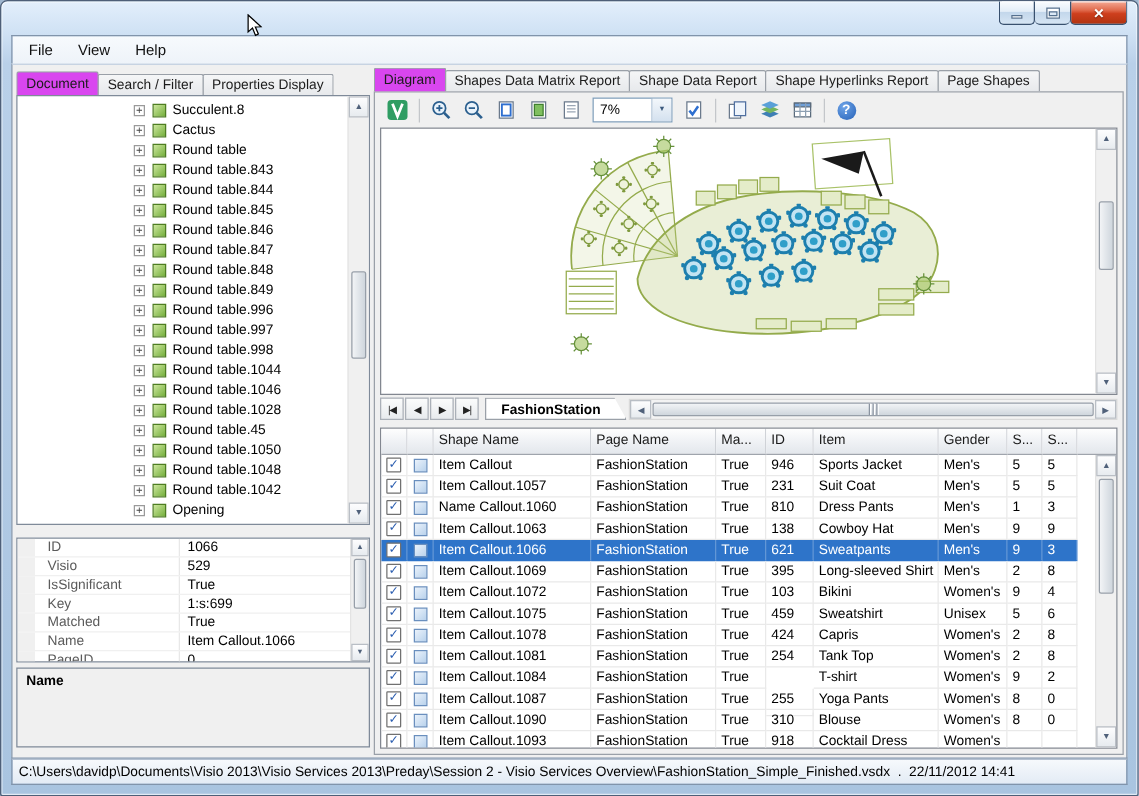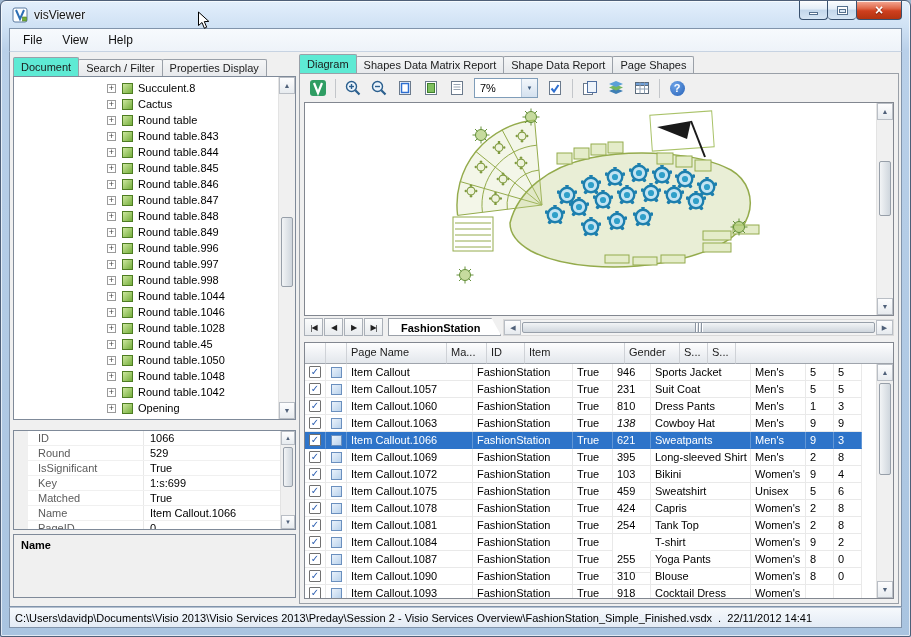--- a/index.html
+++ b/index.html
@@ -30,21 +30,21 @@
   #client{position:absolute;left:8px;right:8px;top:50px;bottom:29px;background:#f0f0f0;border:1px solid #8194ab;border-top:1px solid #c7d3e2;}
   
   #status{position:absolute;left:8px;right:8px;bottom:8px;height:21px;background:linear-gradient(#f6f9fc,#e3ebf5);
     border:1px solid #8194ab;border-top:1px solid #b4c0d0;font-size:11px;color:#000;display:flex;align-items:center;
     padding-left:5px;overflow:hidden;}
   #status span{white-space:pre;}
   
   .tabs{display:flex;align-items:flex-end;height:19px;position:relative;z-index:3;}
   .tab{height:17px;line-height:15px;padding:1px 7px 0;font-size:11px;color:#1b1b1b;background:linear-gradient(#f5f6f7,#e7e9ec);
     border:1px solid #9aa0a8;border-bottom:none;margin-right:-1px;border-radius:2px 2px 0 0;white-space:nowrap;}
-  .tab.active{height:19px;line-height:17px;background:#5eead4;z-index:4;position:relative;}
+  .tab.active{height:19px;line-height:17px;background:#d946ef;z-index:4;position:relative;}
   
   #left-col{position:absolute;left:3px;top:5px;width:283px;bottom:2px;}
   #tree-box{position:relative;height:344px;background:#fff;border:1px solid #7f8a99;overflow:hidden;padding-top:3px;}
   .tree-row{display:flex;align-items:center;height:16px;padding-left:93px;font-size:11px;white-space:nowrap;color:#000;}
   .expand-box{width:9px;height:9px;border:1px solid #9a9a9a;background:#fff;font-size:9px;line-height:7px;text-align:center;
     color:#444;margin-right:6px;flex:none;}
   .shape-ico{width:11px;height:11px;margin-right:5px;flex:none;border:1px solid #4e7d22;
     background:linear-gradient(135deg,#cde79e,#74ae3c);}
   
   .sb-v{position:absolute;top:0;right:0;bottom:0;width:17px;background:#f0f0f0;border-left:1px solid #e3e3e3;}
@@ -102,28 +102,20 @@
   .checkbox{width:12px;height:12px;border:1px solid #707070;background:#fff;border-radius:1px;color:#2a5db0;
     font-size:10px;line-height:10px;text-align:center;}
   .rowshape-ico{width:11px;height:11px;border:1px solid #6a8fbe;background:linear-gradient(135deg,#eaf2fb,#b9d2ec);}
   .grow.selected .gcell{color:#fff;border-right-color:rgba(255,255,255,.25);border-bottom-color:transparent;}
 </style>
 </head>
 <body>
 
 <div id="window">
 
-  <div id="titlebar">
-    <svg width="16" height="16" viewBox="0 0 16 16">
-      <rect x="1" y="1" width="14" height="14" rx="2" fill="#fff" stroke="#5b7ba1"></rect>
-      <path d="M4 3 L8 12 L12 3" stroke="#2e6fb5" stroke-width="2" fill="none"></path>
-      <rect x="10.5" y="10" width="4" height="4" fill="#74ae3c" stroke="#4e7d22" stroke-width=".6"></rect>
-    </svg>
-    <span class="ttl">visViewer</span>
-  </div>
   <svg id="cursor" width="13" height="19" viewBox="0 0 13 19">
     <path d="M1.5,1 L1.5,14.5 L5,11.5 L7.4,17.3 L9.7,16.2 L7.3,10.6 L11.8,10.4 Z" fill="#fff" stroke="#000" stroke-width="1"></path>
   </svg>
   <div id="caption">
     <div class="cap minb">
         <div class="min-glyph"></div>
       </div>
     <div class="cap maxb">
         <div class="max-glyph"></div>
       </div>
@@ -264,21 +256,21 @@
 
       <div id="prop-box">
         <div id="prop-rows">
             <div class="prop-row">
               <span class="prop-gutter"></span>
               <span class="prop-name">ID</span>
               <span class="prop-value">1066</span>
             </div>
             <div class="prop-row">
               <span class="prop-gutter"></span>
-              <span class="prop-name">Round</span>
+              <span class="prop-name">Visio</span>
               <span class="prop-value">529</span>
             </div>
             <div class="prop-row">
               <span class="prop-gutter"></span>
               <span class="prop-name">IsSignificant</span>
               <span class="prop-value">True</span>
             </div>
             <div class="prop-row">
               <span class="prop-gutter"></span>
               <span class="prop-name">Key</span>
@@ -310,20 +302,21 @@
       <div id="desc-box">
         <div class="desc-title">Name</div>
       </div>
     </div>
 
     <div id="right-col">
       <div class="tabs" id="right-tabs">
           <div class="tab active">Diagram</div>
           <div class="tab">Shapes Data Matrix Report</div>
           <div class="tab">Shape Data Report</div>
+          <div class="tab">Shape Hyperlinks Report</div>
           <div class="tab">Page Shapes</div>
         </div>
 
       <div id="page-area">
 
         <div id="toolbar">
           <div class="tbtn">
             <svg width="18" height="18" viewBox="0 0 18 18">
               <rect x="1" y="1" width="16" height="16" rx="3" fill="#2f9d63"></rect>
               <path d="M5 4 L9 14 L13 4" stroke="#fff" stroke-width="2.2" fill="none"></path>
@@ -546,20 +539,21 @@
                 <div class="grip"></div>
             </div>
             <div class="sb-hbtn" style="right:0;">▶</div>
           </div>
         </div>
 
         <div id="grid">
           <div id="grid-header">
               <div class="ghead" style="width: 21px;"></div>
               <div class="ghead" style="width: 21px;"></div>
+              <div class="ghead" style="width: 126px;">Shape Name</div>
               <div class="ghead" style="width: 100px;">Page Name</div>
               <div class="ghead" style="width: 40px;">Ma...</div>
               <div class="ghead" style="width: 38px;">ID</div>
               <div class="ghead" style="width: 100px;">Item</div>
               <div class="ghead" style="width: 55px;">Gender</div>
               <div class="ghead" style="width: 28px;">S...</div>
               <div class="ghead" style="width: 28px;">S...</div>
               <div class="ghead fill"></div>
             </div>
           <div id="grid-body">
@@ -595,40 +589,40 @@
                 <div class="gcell" style="width: 28px;">5</div>
                 <div class="gcell" style="width: 28px;">5</div>
               </div>
               <div class="grow">
                 <div class="gcell cbcell" style="width: 21px;">
                   <span class="checkbox">✓</span>
                 </div>
                 <div class="gcell iconcell" style="width: 21px;">
                   <span class="rowshape-ico"></span>
                 </div>
-                <div class="gcell" style="width: 126px;">Item Callout.1060</div>
+                <div class="gcell" style="width: 126px;">Name Callout.1060</div>
                 <div class="gcell" style="width: 100px;">FashionStation</div>
                 <div class="gcell" style="width: 40px;">True</div>
                 <div class="gcell" style="width: 38px;">810</div>
                 <div class="gcell" style="width: 100px;">Dress Pants</div>
                 <div class="gcell" style="width: 55px;">Men's</div>
                 <div class="gcell" style="width: 28px;">1</div>
                 <div class="gcell" style="width: 28px;">3</div>
               </div>
               <div class="grow">
                 <div class="gcell cbcell" style="width: 21px;">
                   <span class="checkbox">✓</span>
                 </div>
                 <div class="gcell iconcell" style="width: 21px;">
                   <span class="rowshape-ico"></span>
                 </div>
                 <div class="gcell" style="width: 126px;">Item Callout.1063</div>
                 <div class="gcell" style="width: 100px;">FashionStation</div>
                 <div class="gcell" style="width: 40px;">True</div>
-                <div class="gcell" style="width: 38px; font-style: italic;">138</div>
+                <div class="gcell" style="width: 38px;">138</div>
                 <div class="gcell" style="width: 100px;">Cowboy Hat</div>
                 <div class="gcell" style="width: 55px;">Men's</div>
                 <div class="gcell" style="width: 28px;">9</div>
                 <div class="gcell" style="width: 28px;">9</div>
               </div>
               <div class="grow selected" style="background: rgb(46, 116, 201);">
                 <div class="gcell cbcell" style="width: 21px;">
                   <span class="checkbox">✓</span>
                 </div>
                 <div class="gcell iconcell" style="width: 21px;">

